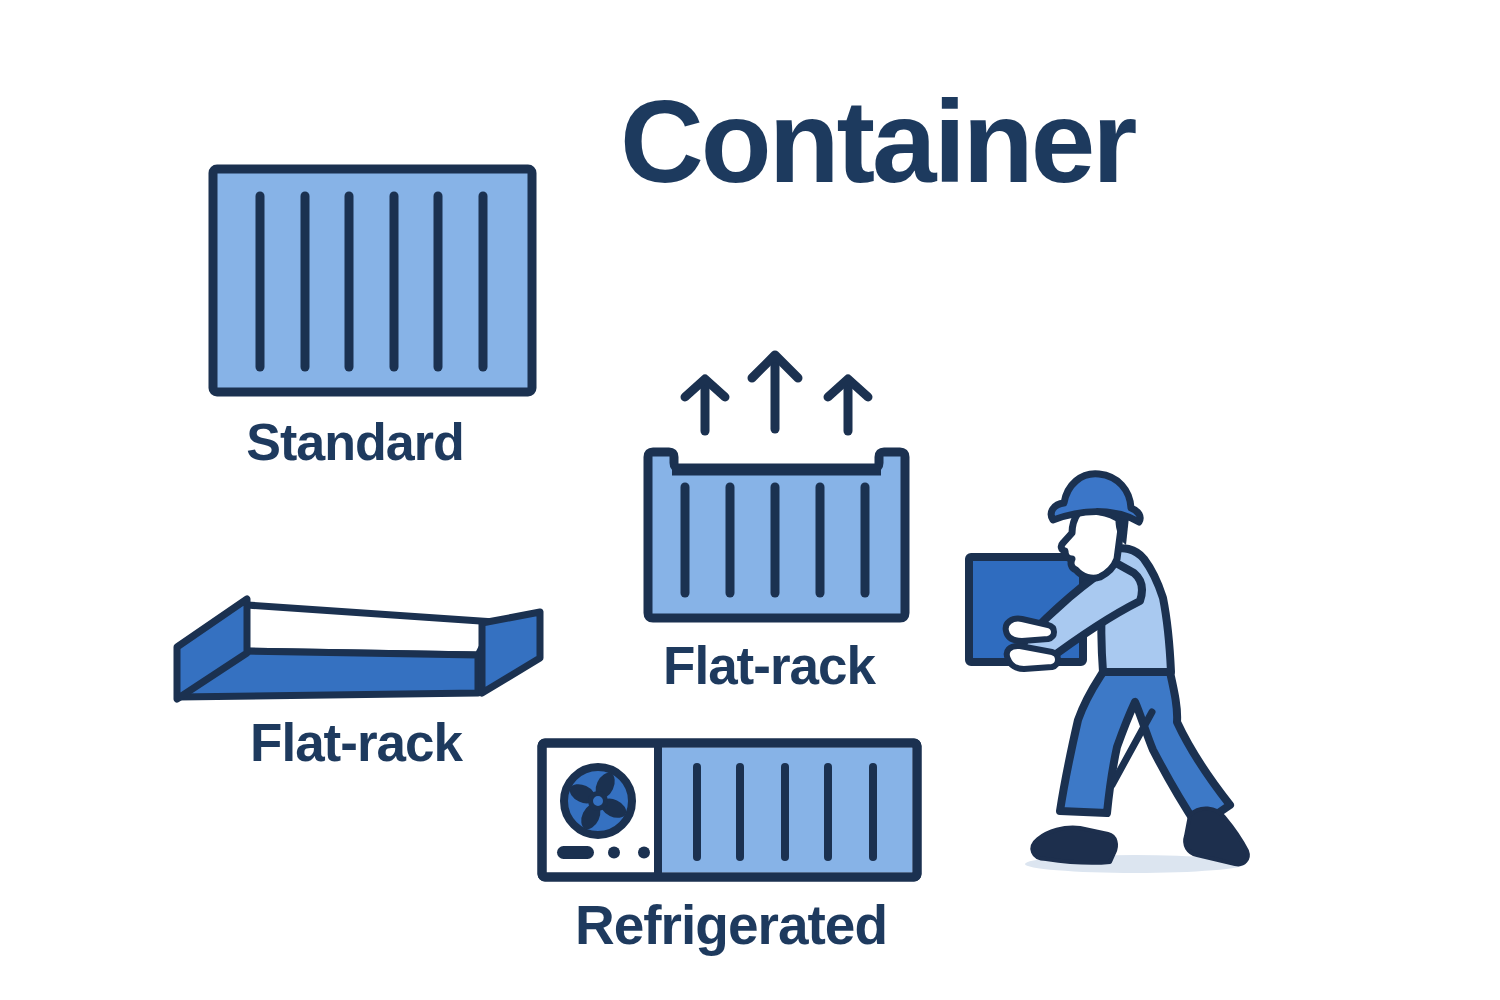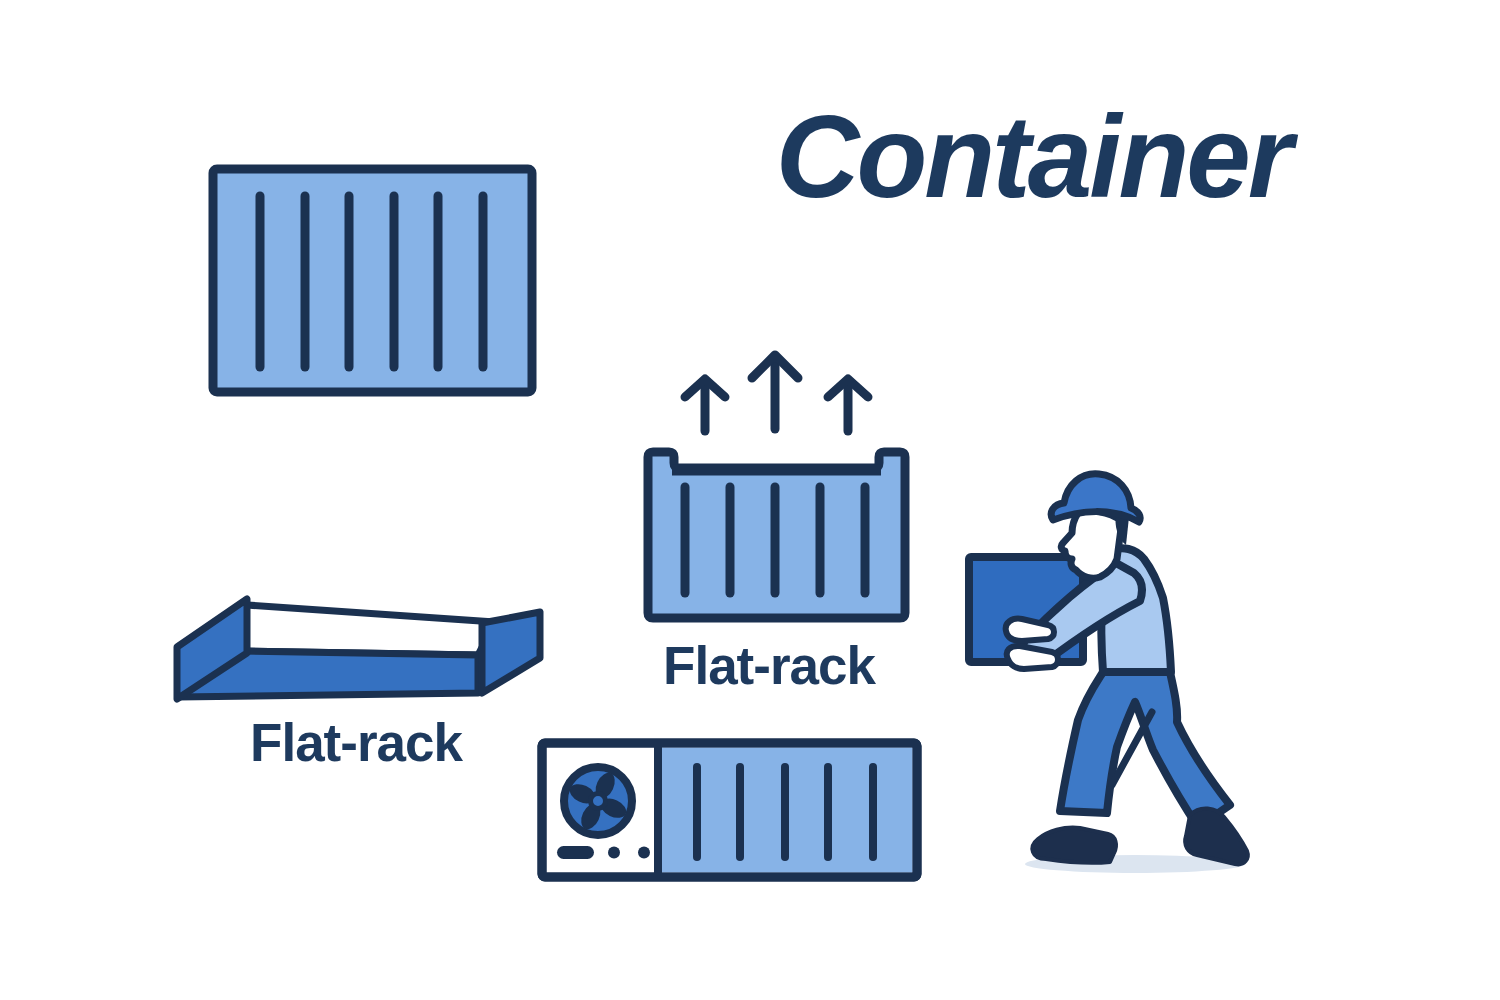--- a/index.html
+++ b/index.html
@@ -15,29 +15,27 @@
     position:absolute;
     color:#1e3a5e;
     font-weight:700;
     text-align:center;
     line-height:1;
     letter-spacing:-1px;
     white-space:nowrap;
   }
   .title{
     position:absolute;
-    left:620px;top:97px;width:670px;
+    left:620px;top:82px;width:670px;
     color:#1d3a5e;
     font-weight:700;
     font-size:116px;
     line-height:120px;
     letter-spacing:-3px;
-    text-align:right;
     white-space:nowrap;
-    font-style:italic;
   }
   .title span{display:block;}
   svg{display:block;overflow:visible;}
 </style>
 </head>
 <body>
 
 <div class="canvas">
 
   <div class="title">
@@ -48,20 +46,21 @@
     <rect x="8" y="11" width="319" height="223" rx="4" fill="#87b3e7" stroke="#1b3150" stroke-width="9"></rect>
     <g stroke="#1b3150" stroke-width="9" stroke-linecap="round">
       <line x1="55" y1="38" x2="55" y2="209"></line>
       <line x1="100" y1="38" x2="100" y2="209"></line>
       <line x1="144" y1="38" x2="144" y2="209"></line>
       <line x1="189" y1="38" x2="189" y2="209"></line>
       <line x1="233" y1="38" x2="233" y2="209"></line>
       <line x1="278" y1="38" x2="278" y2="209"></line>
     </g>
   </svg>
+  <div class="label" style="left:175px;top:416px;width:360px;font-size:52px;">Standard</div>
 
   <svg class="abs" style="left:165px;top:585px;" width="390" height="125" viewBox="0 0 390 125">
     <g stroke="#1b3150" stroke-width="7" stroke-linejoin="round">
       <polygon points="82,20 330,37 313,70 13,65" fill="#ffffff"></polygon>
       <polygon points="13,65 313,70 313,108 13,112" fill="#3571c1"></polygon>
       <polygon points="317,38 375,27 375,73 317,108" fill="#3571c1"></polygon>
       <polygon points="12,62 82,14 82,68 12,114" fill="#3571c1"></polygon>
     </g>
   </svg>
   <div class="label" style="left:176px;top:716px;width:360px;font-size:53px;">Flat-rack</div>
@@ -106,20 +105,21 @@
     <circle cx="81" cy="117.5" r="6" fill="#1b3150"></circle>
     <circle cx="111" cy="117.5" r="6" fill="#1b3150"></circle>
     <g stroke="#1b3150" stroke-width="8" stroke-linecap="round">
       <line x1="164" y1="32" x2="164" y2="122"></line>
       <line x1="207" y1="32" x2="207" y2="122"></line>
       <line x1="252" y1="32" x2="252" y2="122"></line>
       <line x1="295" y1="32" x2="295" y2="122"></line>
       <line x1="340" y1="32" x2="340" y2="122"></line>
     </g>
   </svg>
+  <div class="label" style="left:531px;top:898px;width:400px;font-size:55px;">Refrigerated</div>
 
   <svg class="abs" style="left:950px;top:455px;" width="330" height="430" viewBox="0 0 330 430">
     <ellipse cx="185" cy="409" rx="110" ry="9" fill="#dce5f0"></ellipse>
 
     <path d="M 153 217 L 220 217
              C 224 235 228 252 227 267
              C 240 295 258 322 280 350
              L 248 372
              C 232 348 216 320 203 295
              C 196 278 190 258 185 247

